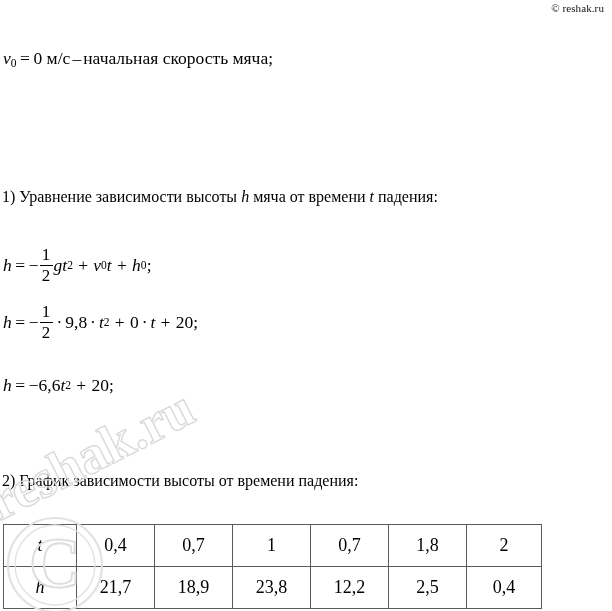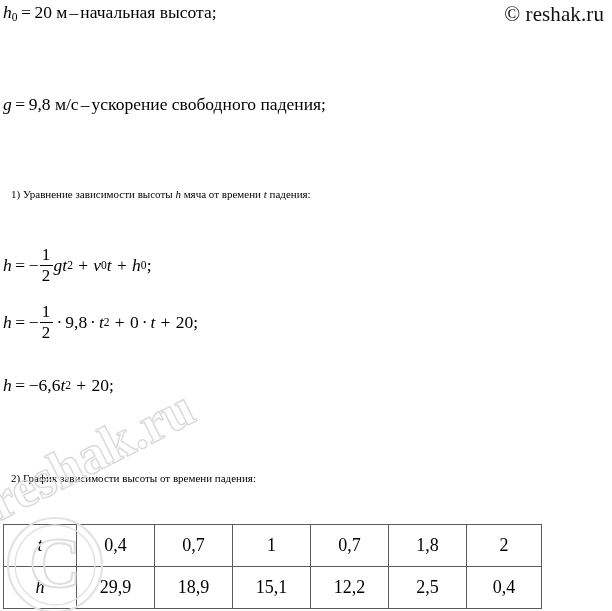--- a/index.html
+++ b/index.html
@@ -22,21 +22,21 @@
     width: 612px;
     height: 611px;
   }
 
   
   .wm-corner {
     position: absolute;
     top: 2px;
     right: 8px;
     font-family: "Liberation Serif", "DejaVu Serif", serif;
-    font-size: 21px;
+    font-size: 11px;
     color: #111111;
     letter-spacing: 0.1px;
     white-space: nowrap;
   }
 
   .wm-big {
     position: absolute;
     left: -10px;
     top: 487px;
     width: 260px;
@@ -68,23 +68,23 @@
   }
   .op { padding: 0 0.20em; }
   .opw { padding: 0 0.30em; }
   .unit { font-style: normal; }
   .dash { padding: 0 0.12em; }
   .cdot { padding: 0 0.17em; font-style: normal; }
 
   
   .heading {
     position: absolute;
-    left: 11px;
-    white-space: nowrap;
-    font-size: 11px;
+    left: 2px;
+    white-space: nowrap;
+    font-size: 16px;
     line-height: 1;
   }
 
   
   .formula {
     position: absolute;
     left: 3px;
     white-space: nowrap;
     font-size: 17.5px;
     display: flex;
@@ -143,28 +143,25 @@
   .col-n { width: 77px; }
   .col-last { width: 74px; }
 </style>
 </head>
 <body>
 
 <div class="page">
 
   <div class="wm-corner">© reshak.ru</div>
 
-  <div class="line" style="top:4px;">
-    <span class="mi">h</span><span class="sub">0</span><span class="op">=</span><span>20</span>&nbsp;<span class="unit">м</span><span class="opw dash">–</span><span>начальная высота;</span>
-  </div>
-
-
-  <div class="line" style="top:96px;">
-    <span class="mi">g</span><span class="op">=</span><span>9,8</span>&nbsp;<span class="unit">м/с</span><span class="opw dash">–</span><span>ускорение свободного падения;</span>
-  </div>
+
+  <div class="line" style="top:50px;">
+    <span class="mi">v</span><span class="sub">0</span><span class="op">=</span><span>0</span>&nbsp;<span class="unit">м/с</span><span class="opw dash">–</span><span>начальная скорость мяча;</span>
+  </div>
+
 
   <div class="heading" style="top:189px;">
     <span>1)</span>
     <span>Уравнение зависимости высоты</span>
     <span class="mi">h</span>
     <span>мяча от времени</span>
     <span class="mi">t</span>
     <span>падения:</span>
   </div>
 
@@ -249,23 +246,23 @@
         <td class="lbl col-0">t</td>
         <td class="col-n">0,4</td>
         <td class="col-n">0,7</td>
         <td class="col-n">1</td>
         <td class="col-n">0,7</td>
         <td class="col-n">1,8</td>
         <td class="col-last">2</td>
       </tr>
       <tr>
         <td class="lbl col-0">h</td>
-        <td class="col-n">29,9</td>
+        <td class="col-n">21,7</td>
         <td class="col-n">18,9</td>
-        <td class="col-n">15,1</td>
+        <td class="col-n">23,8</td>
         <td class="col-n">12,2</td>
         <td class="col-n">2,5</td>
         <td class="col-last">0,4</td>
       </tr>
     </tbody>
   </table>
 
 </div>
 
 </body></html>

